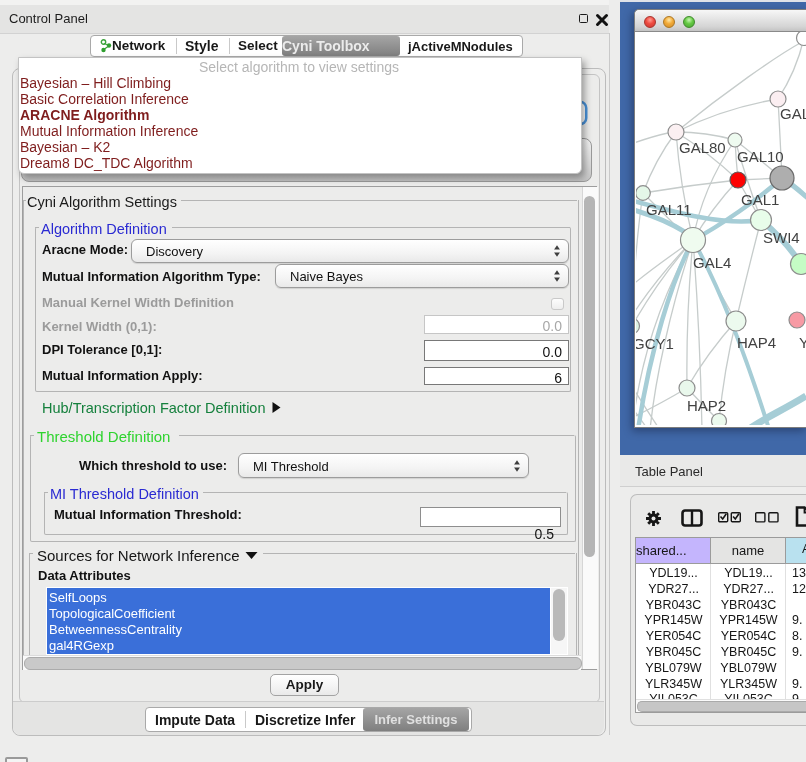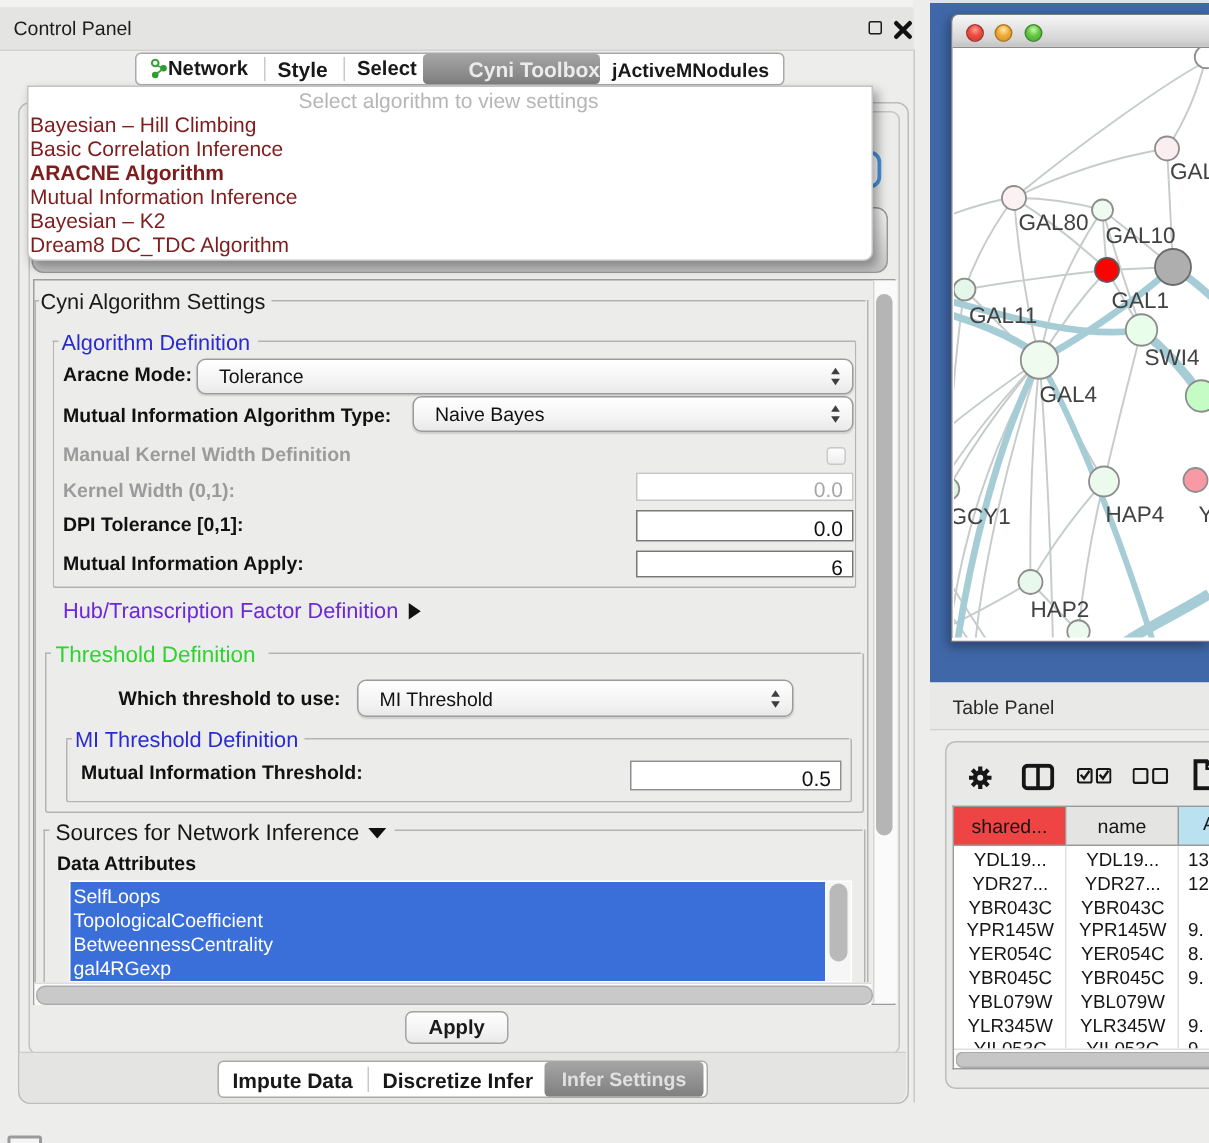--- a/index.html
+++ b/index.html
@@ -45,21 +45,21 @@
     <circle cx="3.5" cy="3" r="2.2" fill="#fff" stroke="#3aa33a" stroke-width="1.4"></circle>
     <circle cx="9" cy="6.5" r="2.2" fill="#2f9e2f"></circle>
     <circle cx="3.5" cy="11" r="2.2" fill="#2f9e2f"></circle>
     <path d="M4 4.5 L8 6 M4.5 10 L8 7.5" stroke="#3aa33a" stroke-width="1.2"></path>
   </svg>
   <div class="abs" style="left:21px;top:2px;font-size:13.5px;">Network</div>
   <div class="abs" style="left:85px;top:2px;width:1px;height:16px;background:#c9c9c9;"></div>
   <div class="abs" style="left:94px;top:2px;font-size:14px;">Style</div>
   <div class="abs" style="left:138px;top:2px;width:1px;height:16px;background:#c9c9c9;"></div>
   <div class="abs" style="left:147px;top:2px;font-size:13.5px;">Select</div>
-  <div class="abs" style="left:191px;top:0px;width:118px;height:20px;background:linear-gradient(#a5a5a5,#7f7f7f);border-radius:3px;color:#ebebeb;text-align:right;line-height:20px;font-size:14px;">Cyni Toolbox</div>
+  <div class="abs" style="left:191px;top:0px;width:118px;height:20px;background:linear-gradient(#a5a5a5,#7f7f7f);border-radius:3px;color:#ebebeb;text-align:left;line-height:20px;font-size:14px;">Cyni Toolbox</div>
   <div class="abs" style="left:317px;top:3px;font-size:13px;">jActiveMNodules</div>
 </div>
 
 <div class="abs" style="left:21px;top:138px;width:569px;height:42px;border:1px solid #9a9a9a;border-radius:8px;background:linear-gradient(#f4f4f4,#d6d6d6 70%,#c2c2c2);"></div>
 <div class="abs" style="left:30px;top:103px;width:555px;height:20px;border-radius:5px;background:#fff;box-shadow:0 0 0 2.5px #4a94dc;"></div>
 
 <div class="abs" style="left:22px;top:186px;width:575px;height:484px;border:1px solid #9d9d9d;background:#ececeb;box-sizing:border-box;"></div>
 
 <div class="abs" style="left:582px;top:187px;width:15px;height:482px;background:#fafafa;border-left:1px solid #d6d6d6;"></div>
 <div class="abs" style="left:584px;top:196px;width:11px;height:361px;background:#b5b5b5;border-radius:6px;"></div>
@@ -71,21 +71,21 @@
   <div class="gline" style="left:181px;top:200px;width:396px;"></div>
   <div class="abs gtit" style="left:27px;top:194px;color:#1a1a1a;">Cyni Algorithm Settings</div>
 
   <div class="gbox" style="left:35px;top:227px;width:534px;height:164px;"></div>
   <div class="gline" style="left:35px;top:227px;width:4px;"></div>
   <div class="gline" style="left:172px;top:227px;width:398px;"></div>
   <div class="abs gtit" style="left:41px;top:221px;color:#2a2ad2;">Algorithm Definition</div>
 
   <div class="abs lbl" style="left:42px;top:242px;">Aracne Mode:</div>
   <div class="combo" style="left:131px;top:239px;width:436px;height:22px;">
-      <span class="tx">Tolerance</span>
+      <span class="tx">Discovery</span>
     <svg class="carets" viewBox="0 0 9 14">
         <path d="M4.5 0.5 L7.8 5.3 L1.2 5.3 Z" fill="#3e3e3e"></path>
         <path d="M4.5 13.5 L7.8 8.7 L1.2 8.7 Z" fill="#3e3e3e"></path>
       </svg>
     </div>
 
   <div class="abs lbl" style="left:42px;top:269px;">Mutual Information Algorithm Type:</div>
   <div class="combo" style="left:275px;top:264px;width:292px;height:22px;">
       <span class="tx">Naive Bayes</span>
     <svg class="carets" viewBox="0 0 9 14">
@@ -99,21 +99,21 @@
 
   <div class="abs lbl dis" style="left:42px;top:319px;">Kernel Width (0,1):</div>
   <div class="field" style="left:424px;top:315px;width:145px;height:19px;border:1px solid #c6c6c6;color:#a8a8a8;font-size:14px;">0.0</div>
 
   <div class="abs lbl" style="left:42px;top:342px;">DPI Tolerance [0,1]:</div>
   <div class="field" style="left:424px;top:340px;width:145px;height:21px;border:1px solid #787878;font-size:14px;padding-top:3px;">0.0</div>
 
   <div class="abs lbl" style="left:42px;top:368px;">Mutual Information Apply:</div>
   <div class="field" style="left:424px;top:367px;width:145px;height:18px;border:1px solid #787878;font-size:14px;">6</div>
 
-  <div class="abs" style="left:42px;top:400px;font-size:14.5px;color:#6d28d9;">Hub/Transcription Factor Definition</div>
+  <div class="abs" style="left:42px;top:400px;font-size:14.5px;color:#15803d;">Hub/Transcription Factor Definition</div>
   <svg class="abs" style="left:271px;top:401px;" width="11" height="13" viewBox="0 0 11 13">
       <path d="M1.5 1 L9.5 6.5 L1.5 12 Z" fill="#111"></path>
     </svg>
 
   <div class="gbox" style="left:30px;top:435px;width:544px;height:106px;"></div>
   <div class="gline" style="left:30px;top:435px;width:4px;"></div>
   <div class="gline" style="left:179px;top:435px;width:395px;"></div>
   <div class="abs gtit" style="left:37px;top:428px;color:#2ed32e;font-size:15px;">Threshold Definition</div>
 
   <div class="abs lbl" style="left:79px;top:458px;">Which threshold to use:</div>
@@ -124,21 +124,21 @@
         <path d="M4.5 13.5 L7.8 8.7 L1.2 8.7 Z" fill="#3e3e3e"></path>
       </svg>
     </div>
 
   <div class="gbox" style="left:44px;top:492px;width:522px;height:42px;"></div>
   <div class="gline" style="left:44px;top:492px;width:4px;"></div>
   <div class="gline" style="left:203px;top:492px;width:363px;"></div>
   <div class="abs gtit" style="left:50px;top:486px;color:#2a2ad2;">MI Threshold Definition</div>
 
   <div class="abs lbl" style="left:54px;top:507px;">Mutual Information Threshold:</div>
-  <div class="field" style="left:420px;top:507px;width:141px;height:20px;border:1px solid #8e8e8e;font-size:14px;padding-top:3px;">0.5</div>
+  <div class="field" style="left:420px;top:507px;width:141px;height:20px;border:1px solid #8e8e8e;font-size:14px;padding-top:18px;">0.5</div>
 
   <div class="abs" style="left:29px;top:553px;width:546px;height:102px;border-left:1px solid #b4b4b4;border-right:1px solid #b4b4b4;"></div>
   <div class="gline" style="left:29px;top:553px;width:4px;"></div>
   <div class="gline" style="left:263px;top:553px;width:312px;"></div>
   <div class="abs gtit" style="left:37px;top:547px;color:#161616;font-size:15px;">Sources for Network Inference</div>
   <svg class="abs" style="left:245px;top:551px;" width="13" height="9" viewBox="0 0 13 9">
       <path d="M0.5 1 L12.5 1 L6.5 8 Z" fill="#111"></path>
     </svg>
 
   <div class="abs lbl" style="left:38px;top:568px;font-size:13px;">Data Attributes</div>
@@ -304,21 +304,21 @@
       <rect x="13.8" y="0.7" width="9.2" height="9.2" rx="1"></rect>
     </g>
   </svg>
   <svg class="abs" style="left:795px;top:506px;" width="16" height="21" viewBox="0 0 16 21">
     <path d="M2 1.5 H9.5 L14.5 6.5 V19.5 H2 Z" fill="none" stroke="#161616" stroke-width="2.6"></path>
     <path d="M9.5 1.5 V6.5 H14.5" fill="none" stroke="#161616" stroke-width="1.8"></path>
   </svg>
 
   <div class="abs" style="left:635px;top:537px;width:171px;height:176px;background:#fff;border:1px solid #9b9b9b;border-right:none;box-sizing:border-box;overflow:hidden;font-size:12.5px;color:#161616;">
 
-    <div class="abs" style="left:0;top:0;width:75px;height:26px;background:#ef4444;border-right:1px solid #9b9b9b;border-bottom:1px solid #9b9b9b;text-align:center;line-height:26px;box-sizing:border-box;font-size:13px;">shared...</div>
+    <div class="abs" style="left:0;top:0;width:75px;height:26px;background:#c4b5fd;border-right:1px solid #9b9b9b;border-bottom:1px solid #9b9b9b;line-height:26px;box-sizing:border-box;font-size:13px;">shared...</div>
     <div class="abs" style="left:75px;top:0;width:75px;height:26px;background:#e4e4e3;border-right:1px solid #9b9b9b;border-bottom:1px solid #9b9b9b;text-align:center;line-height:26px;box-sizing:border-box;font-size:13px;">name</div>
     <div class="abs" style="left:150px;top:0;width:21px;height:26px;background:#b9e1ef;border-bottom:1px solid #9b9b9b;box-sizing:border-box;overflow:hidden;">
         <span style="position:absolute;left:16px;top:4px;">A</span>
       </div>
     <div class="abs" style="left:74px;top:26px;width:1px;height:135px;background:#e0e0e0;"></div>
     <div class="abs" style="left:149px;top:26px;width:1px;height:135px;background:#e0e0e0;"></div>
 
     <div class="abs" style="left:0px;top:28px;width:75px;text-align:center;line-height:15.8px;">
       YDL19...<br>YDR27...<br>YBR043C<br>YPR145W<br>YER054C<br>YBR045C<br>YBL079W<br>YLR345W<br>YIL053C</div>
     <div class="abs" style="left:75px;top:28px;width:75px;text-align:center;line-height:15.8px;">

